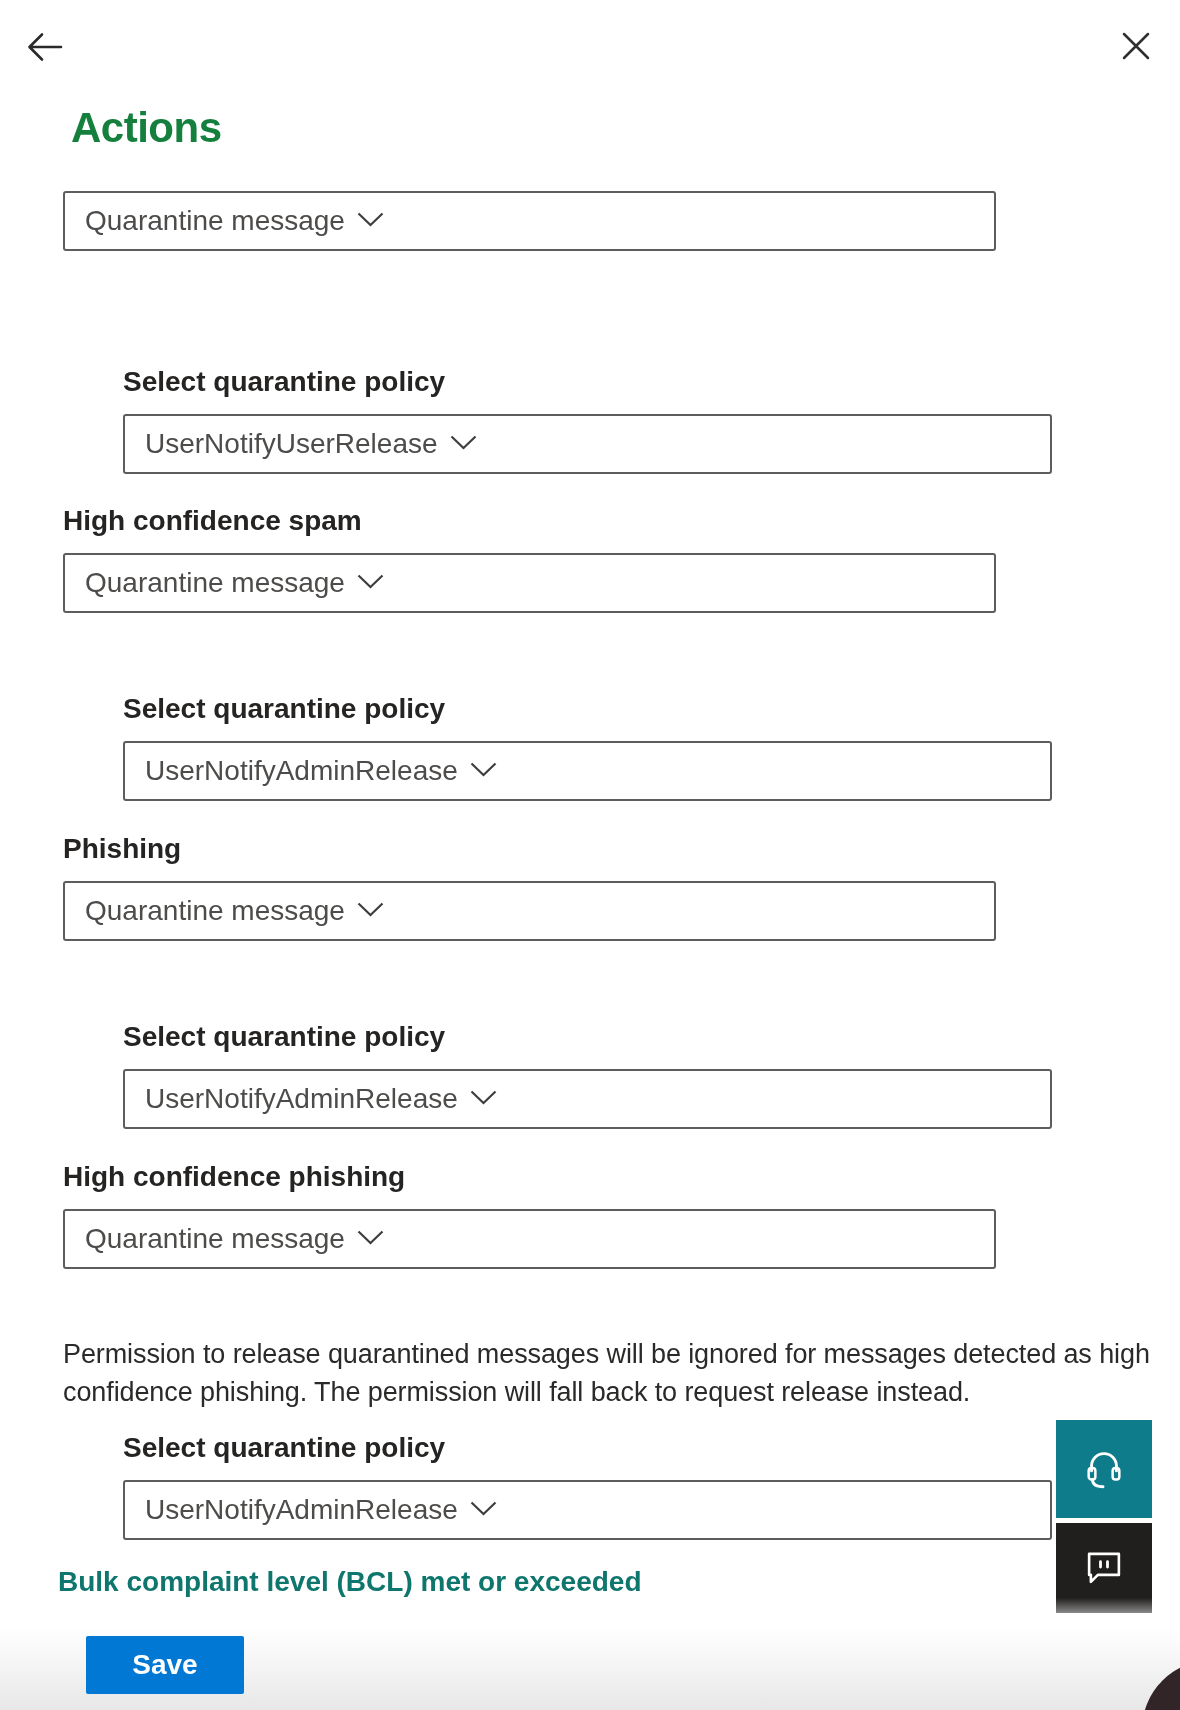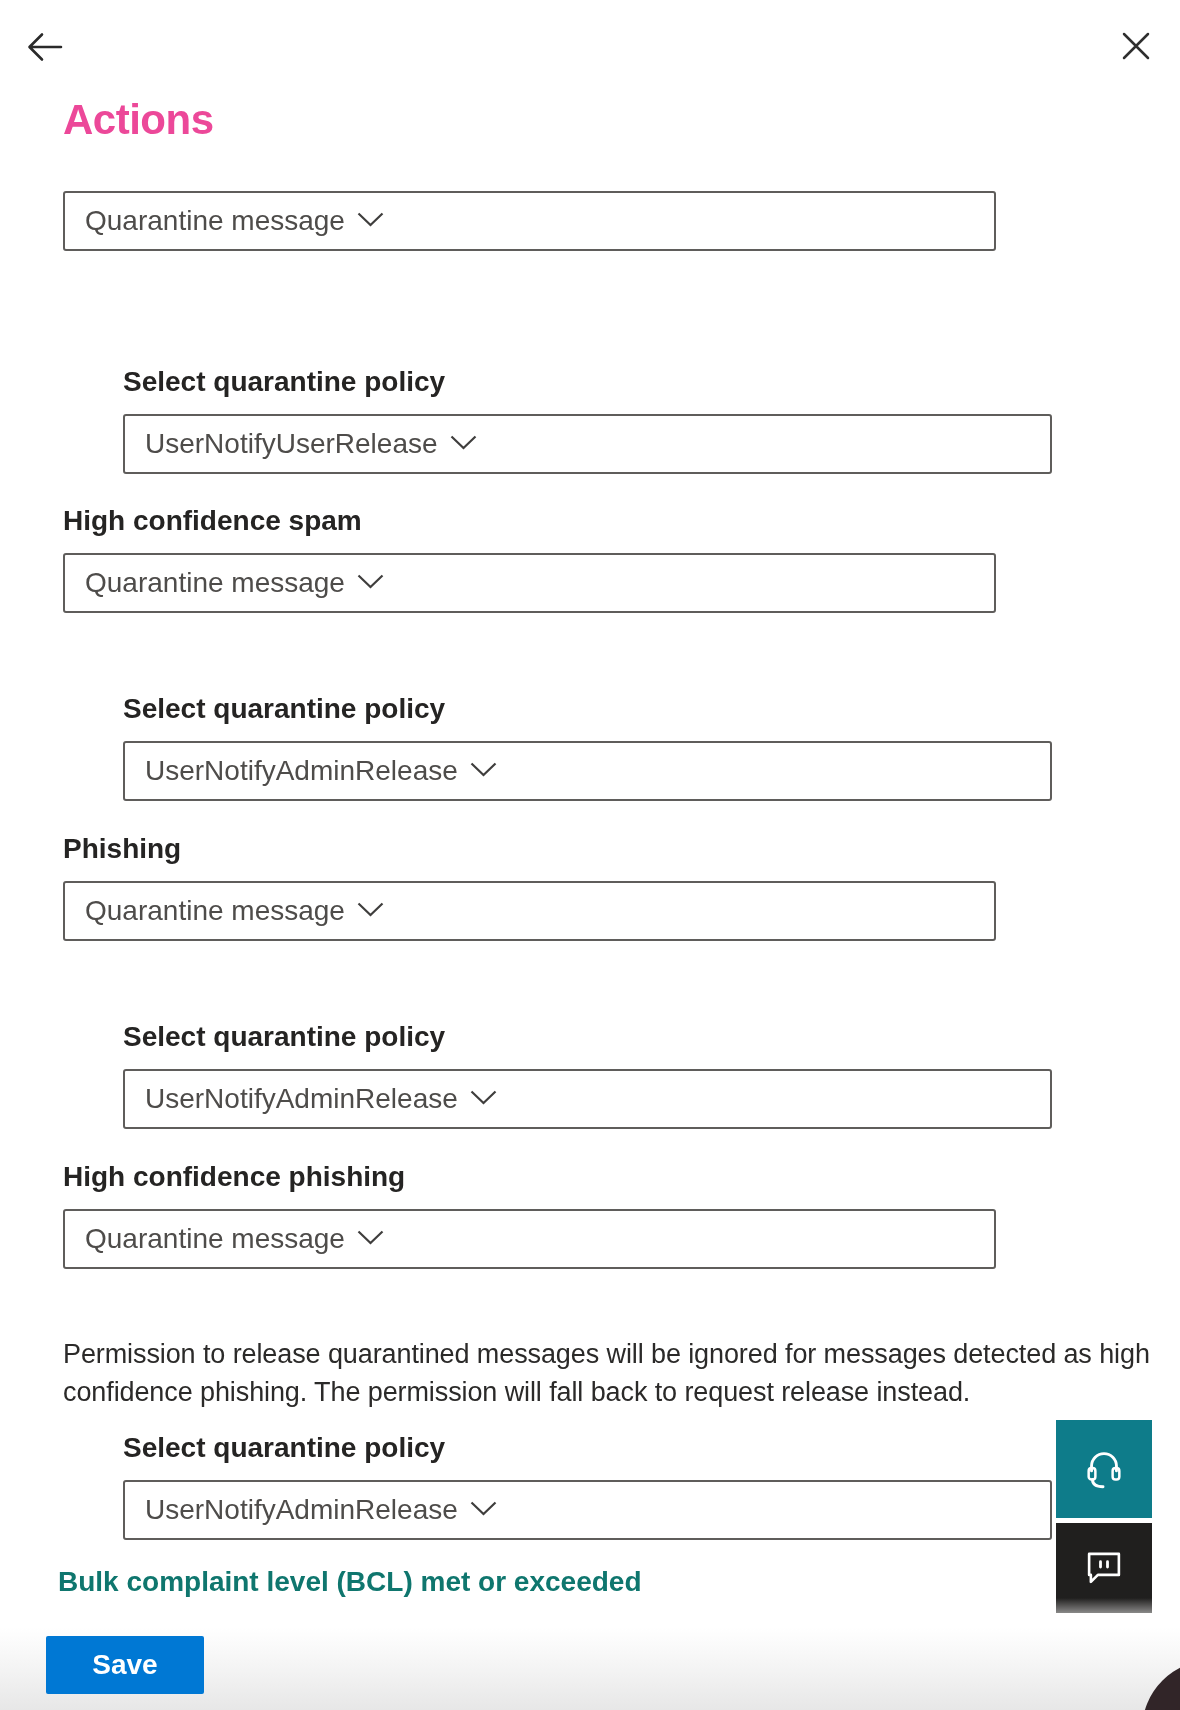--- a/index.html
+++ b/index.html
@@ -22,24 +22,24 @@
     cursor: pointer;
     line-height: 0;
   }
   .back-btn  { left: 26px;  top: 28px; width: 38px; height: 38px; }
   .close-btn { left: 1118px; top: 28px; width: 36px; height: 36px; }
 
   .page-title {
     position: absolute;
     left: 63px;
     top: 96px;
-    margin: 0;
+    margin: 8px;
     font-size: 42px;
     font-weight: 700;
-    color: #ec4899;
+    color: #15803d;
     letter-spacing: -0.5px;
   }
 
   .group { position: absolute; }
   .group.main   { left: 63px;  width: 933px; }
   .group.indent { left: 123px; width: 929px; margin-top: 24px; }
 
   .field-label {
     font-size: 28px;
     font-weight: 600;
@@ -106,20 +106,21 @@
   .btn {
     position: absolute;
     font-family: "Liberation Sans", sans-serif;
     font-size: 28px;
     font-weight: 600;
     border-radius: 2px;
     cursor: pointer;
     display: flex;
     align-items: center;
     justify-content: center;
+    margin-left: 40px;
   }
   .save-btn {
     left: 46px; top: 1636px; width: 158px; height: 58px;
     background: #0078d4;
     border: none;
     color: #ffffff;
   }
   .cancel-btn {
     left: 228px; top: 1634px; width: 170px; height: 60px;
     background: #f1f0ef;

